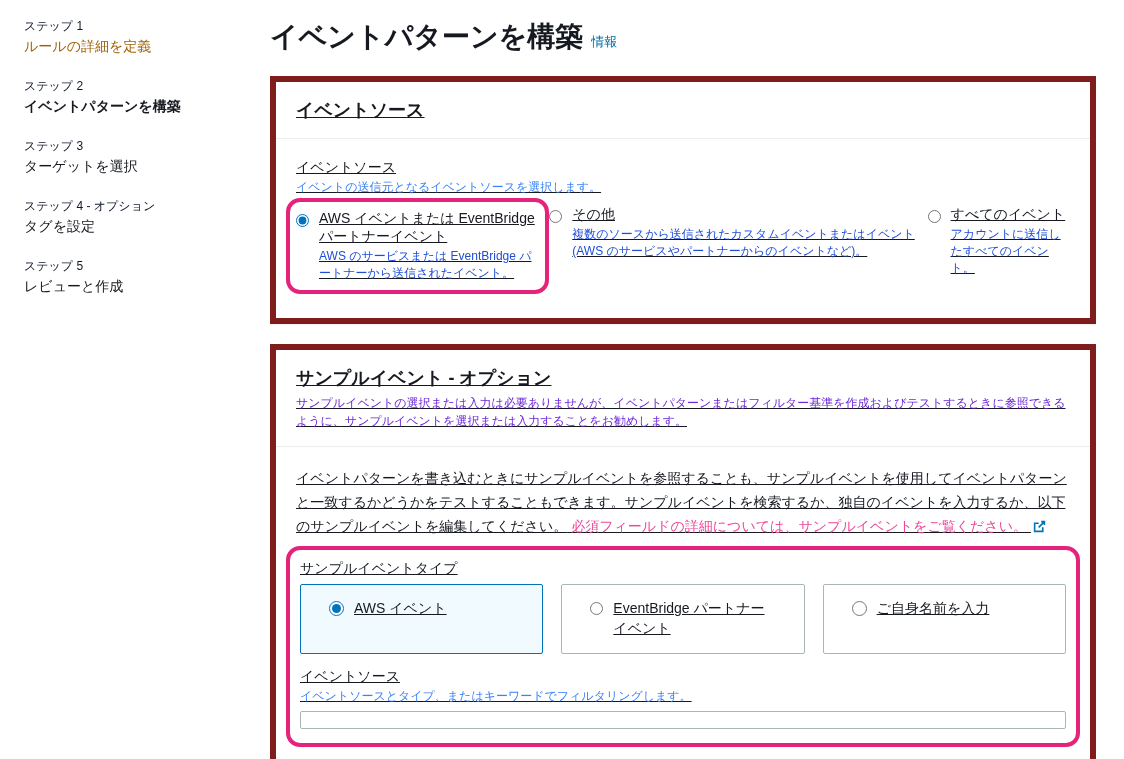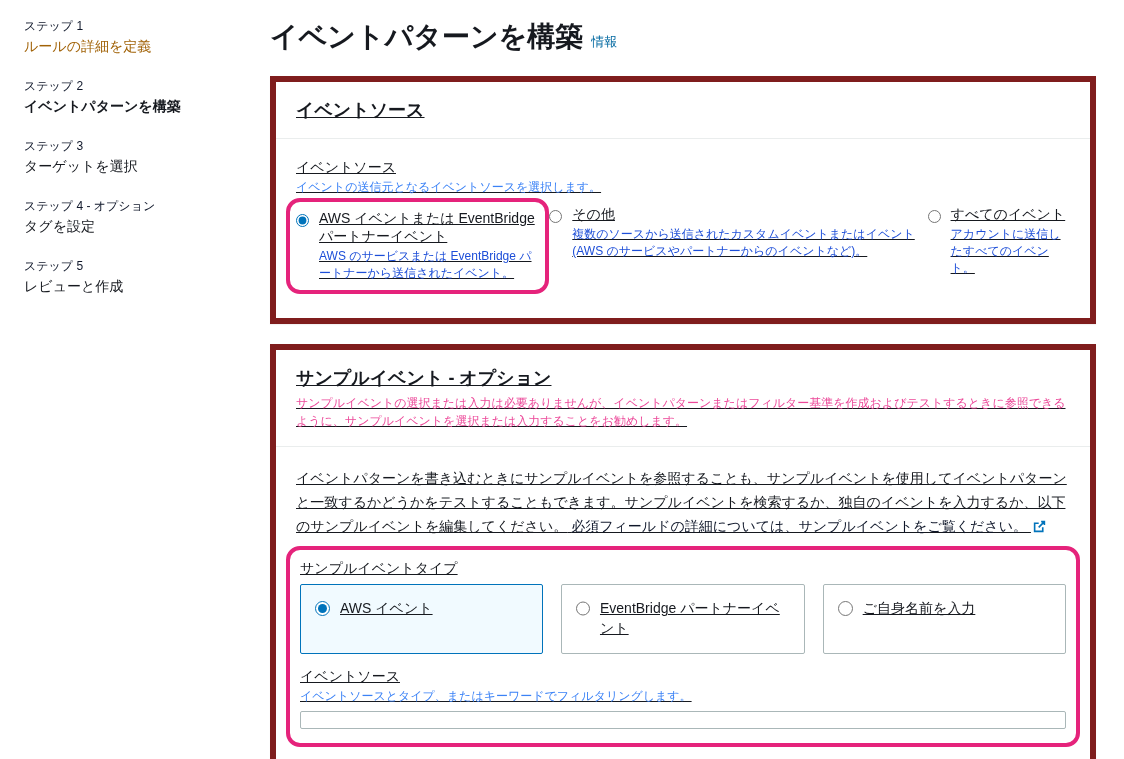--- a/index.html
+++ b/index.html
@@ -33,44 +33,44 @@
       background: #fff;
       margin-bottom: 20px;
       box-shadow: 0 1px 1px rgba(0,0,0,.05);
       text-decoration: underline;
     }
     .panel-header {
       padding: 16px 20px;
       border-bottom: 1px solid #eaeded;
     }
     .panel-header h2 { font-size: 18px; font-weight: 700; }
-    .panel-header .desc { font-size: 12px; color: #ec4899; margin-top: 4px; line-height: 1.5; }
+    .panel-header .desc { font-size: 12px; color: #6d28d9; margin-top: 4px; line-height: 1.5; }
     .panel-body { padding: 20px; }
     .field-label { font-size: 14px; color: #16191f; margin-bottom: 2px; }
     .field-desc { font-size: 12px; color: #3b82f6; margin-bottom: 10px; }
     .radio-group { display: flex; flex-direction: row; gap: 10px; }
     .radio-row { display: flex; align-items: flex-start; gap: 10px; }
     .radio-row input[type=radio] { margin-top: 3px; accent-color: #0073bb; width: 15px; height: 15px; }
     .radio-label { font-size: 14px; }
     .radio-desc { font-size: 12px; color: #1d4ed8; margin-top: 2px; }
     .highlight-box {
       border: 4px solid #e5237b;
       border-radius: 14px;
       padding: 8px 10px 8px 6px;
       margin: -8px -10px 4px -10px;
     }
     .body-text { font-size: 14px; line-height: 1.7; margin-bottom: 18px; }
-    .body-text .link-inline { color: #0f172a; cursor: pointer; }
+    .body-text .link-inline { color: #ec4899; cursor: pointer; }
     .ext-icon { display: inline-block; vertical-align: middle; margin-left: 2px; }
     .tile-row { display: flex; gap: 18px; margin-bottom: 18px; }
     .tile {
       flex: 1;
       border: 1px solid #aab7b8;
       border-radius: 2px;
-      padding: 14px 14px;
+      padding: 14px 28px;
       display: flex;
       align-items: flex-start;
       gap: 10px;
       cursor: pointer;
       min-height: 56px;
     }
     .tile input[type=radio] { margin-top: 2px; accent-color: #0073bb; width: 15px; height: 15px; }
     .tile.selected {
       border-color: #0073bb;
       background: #f1faff;

